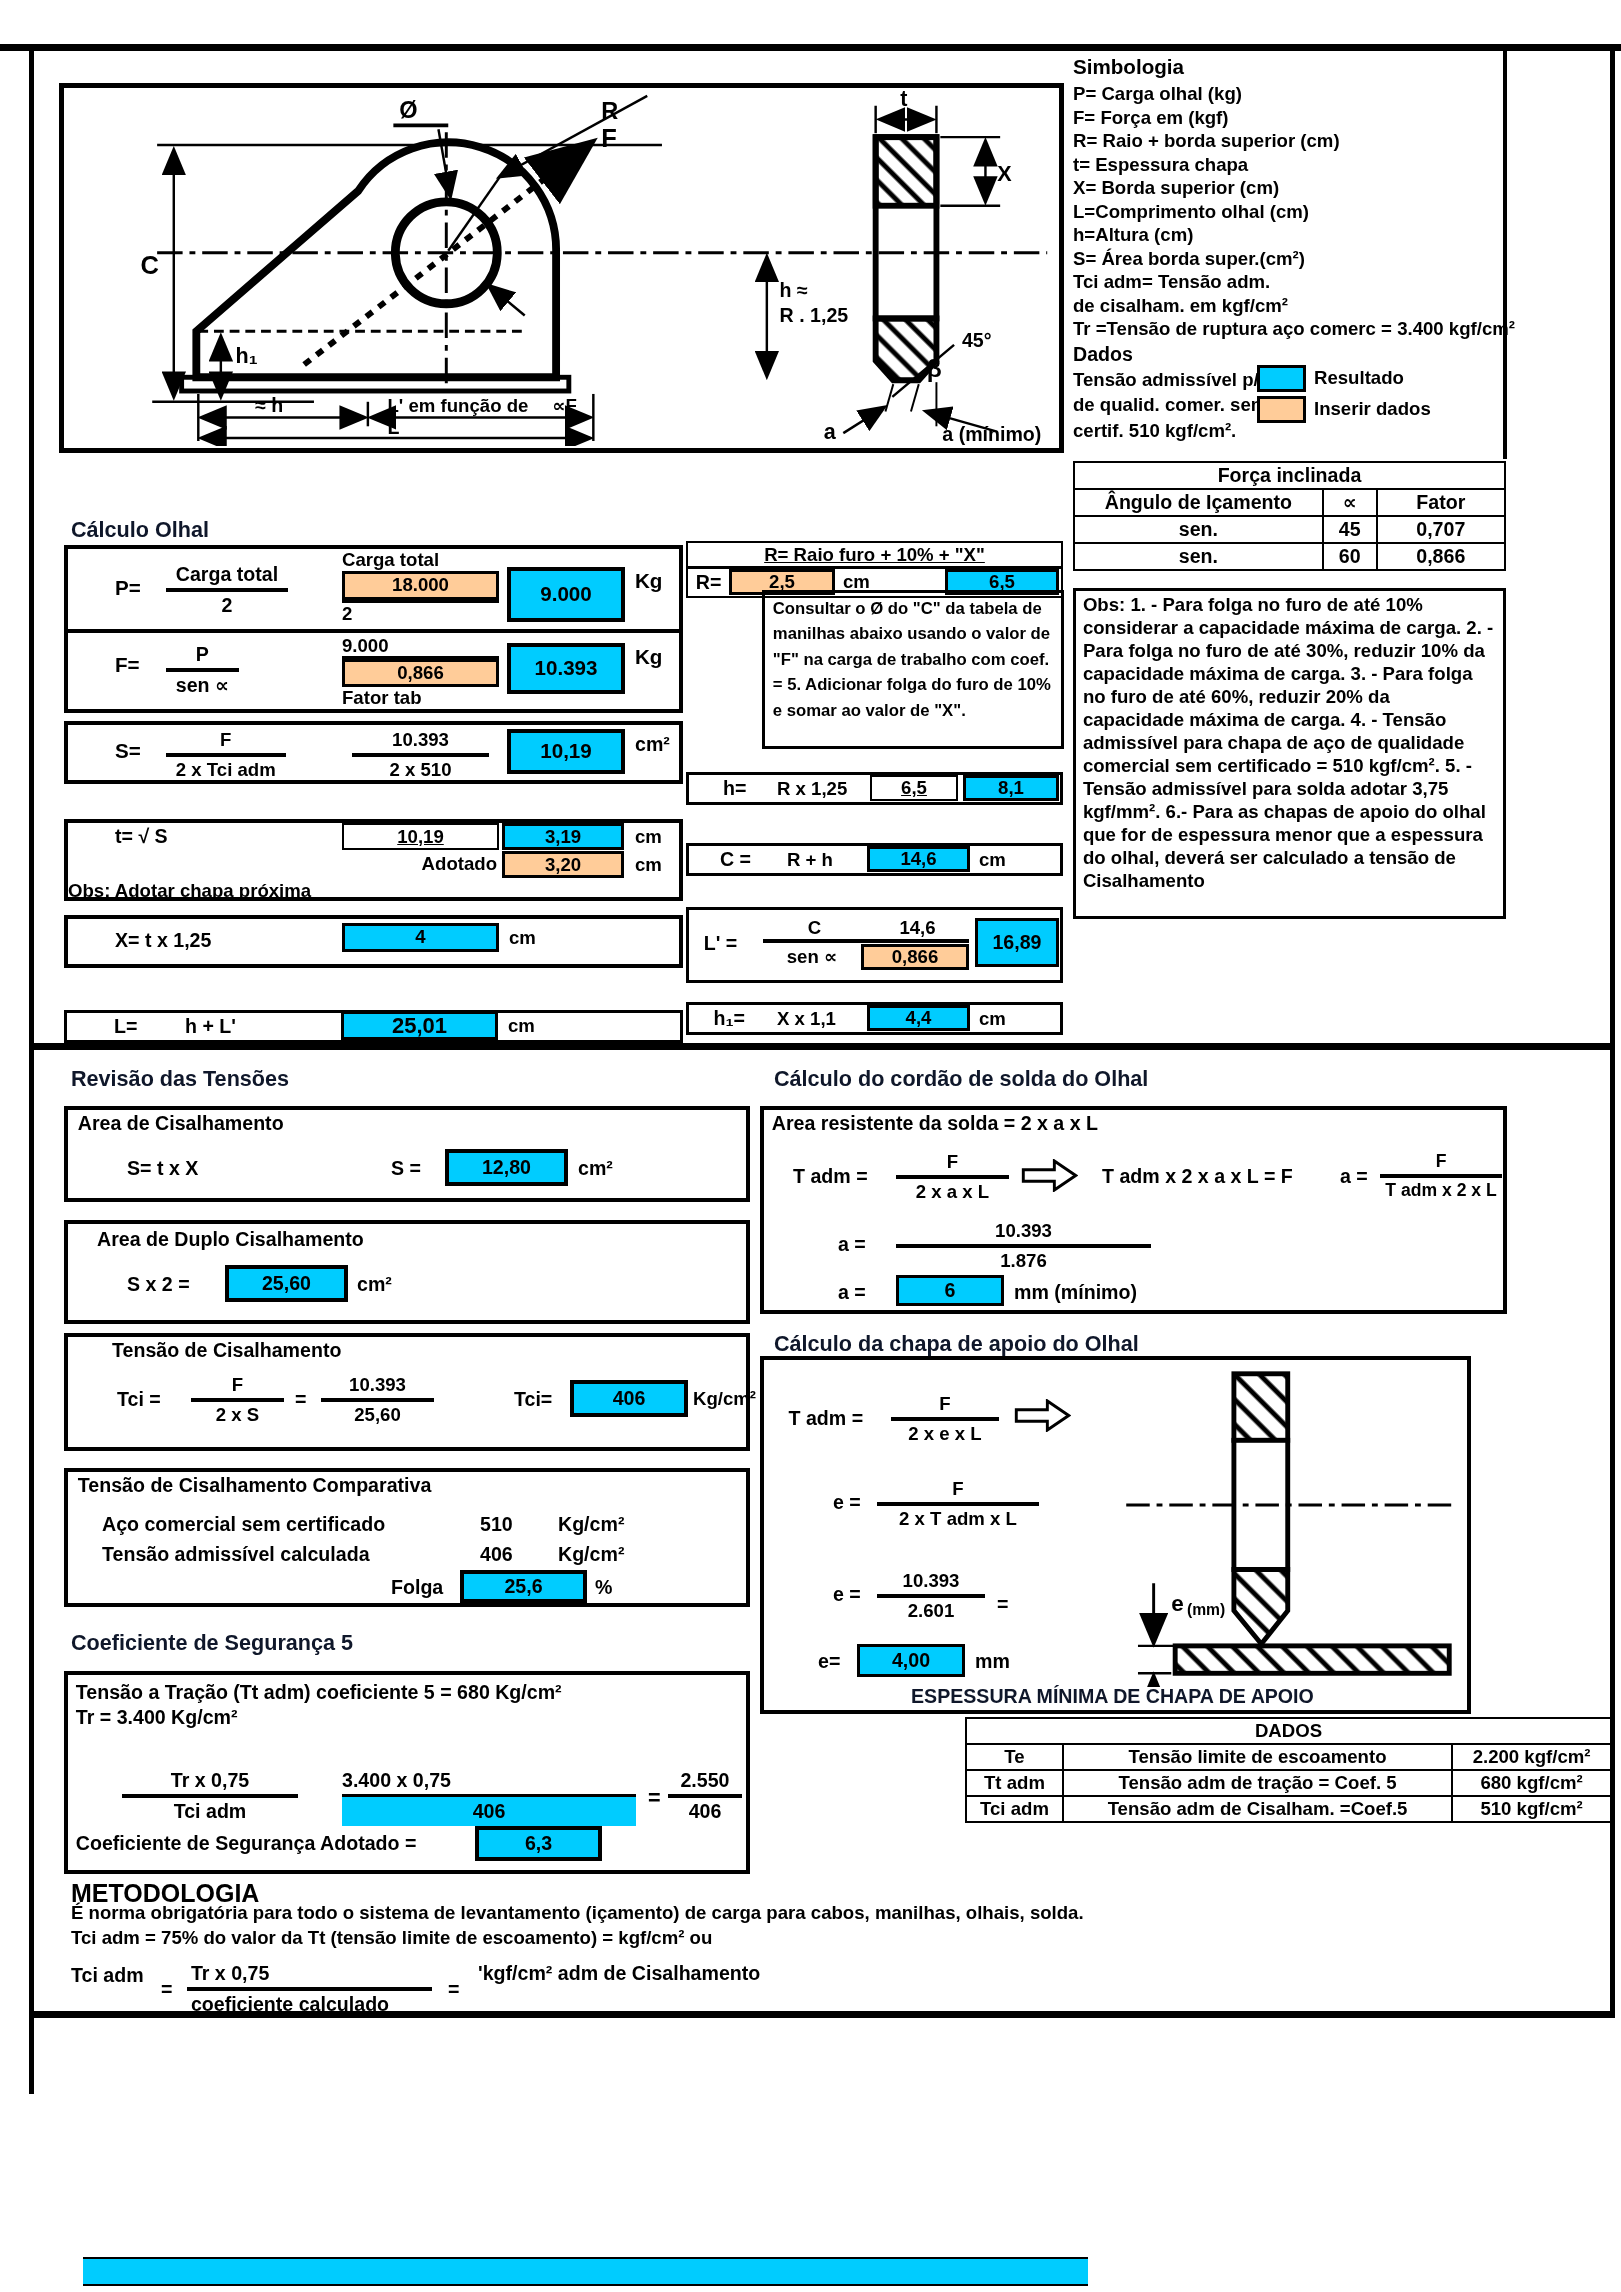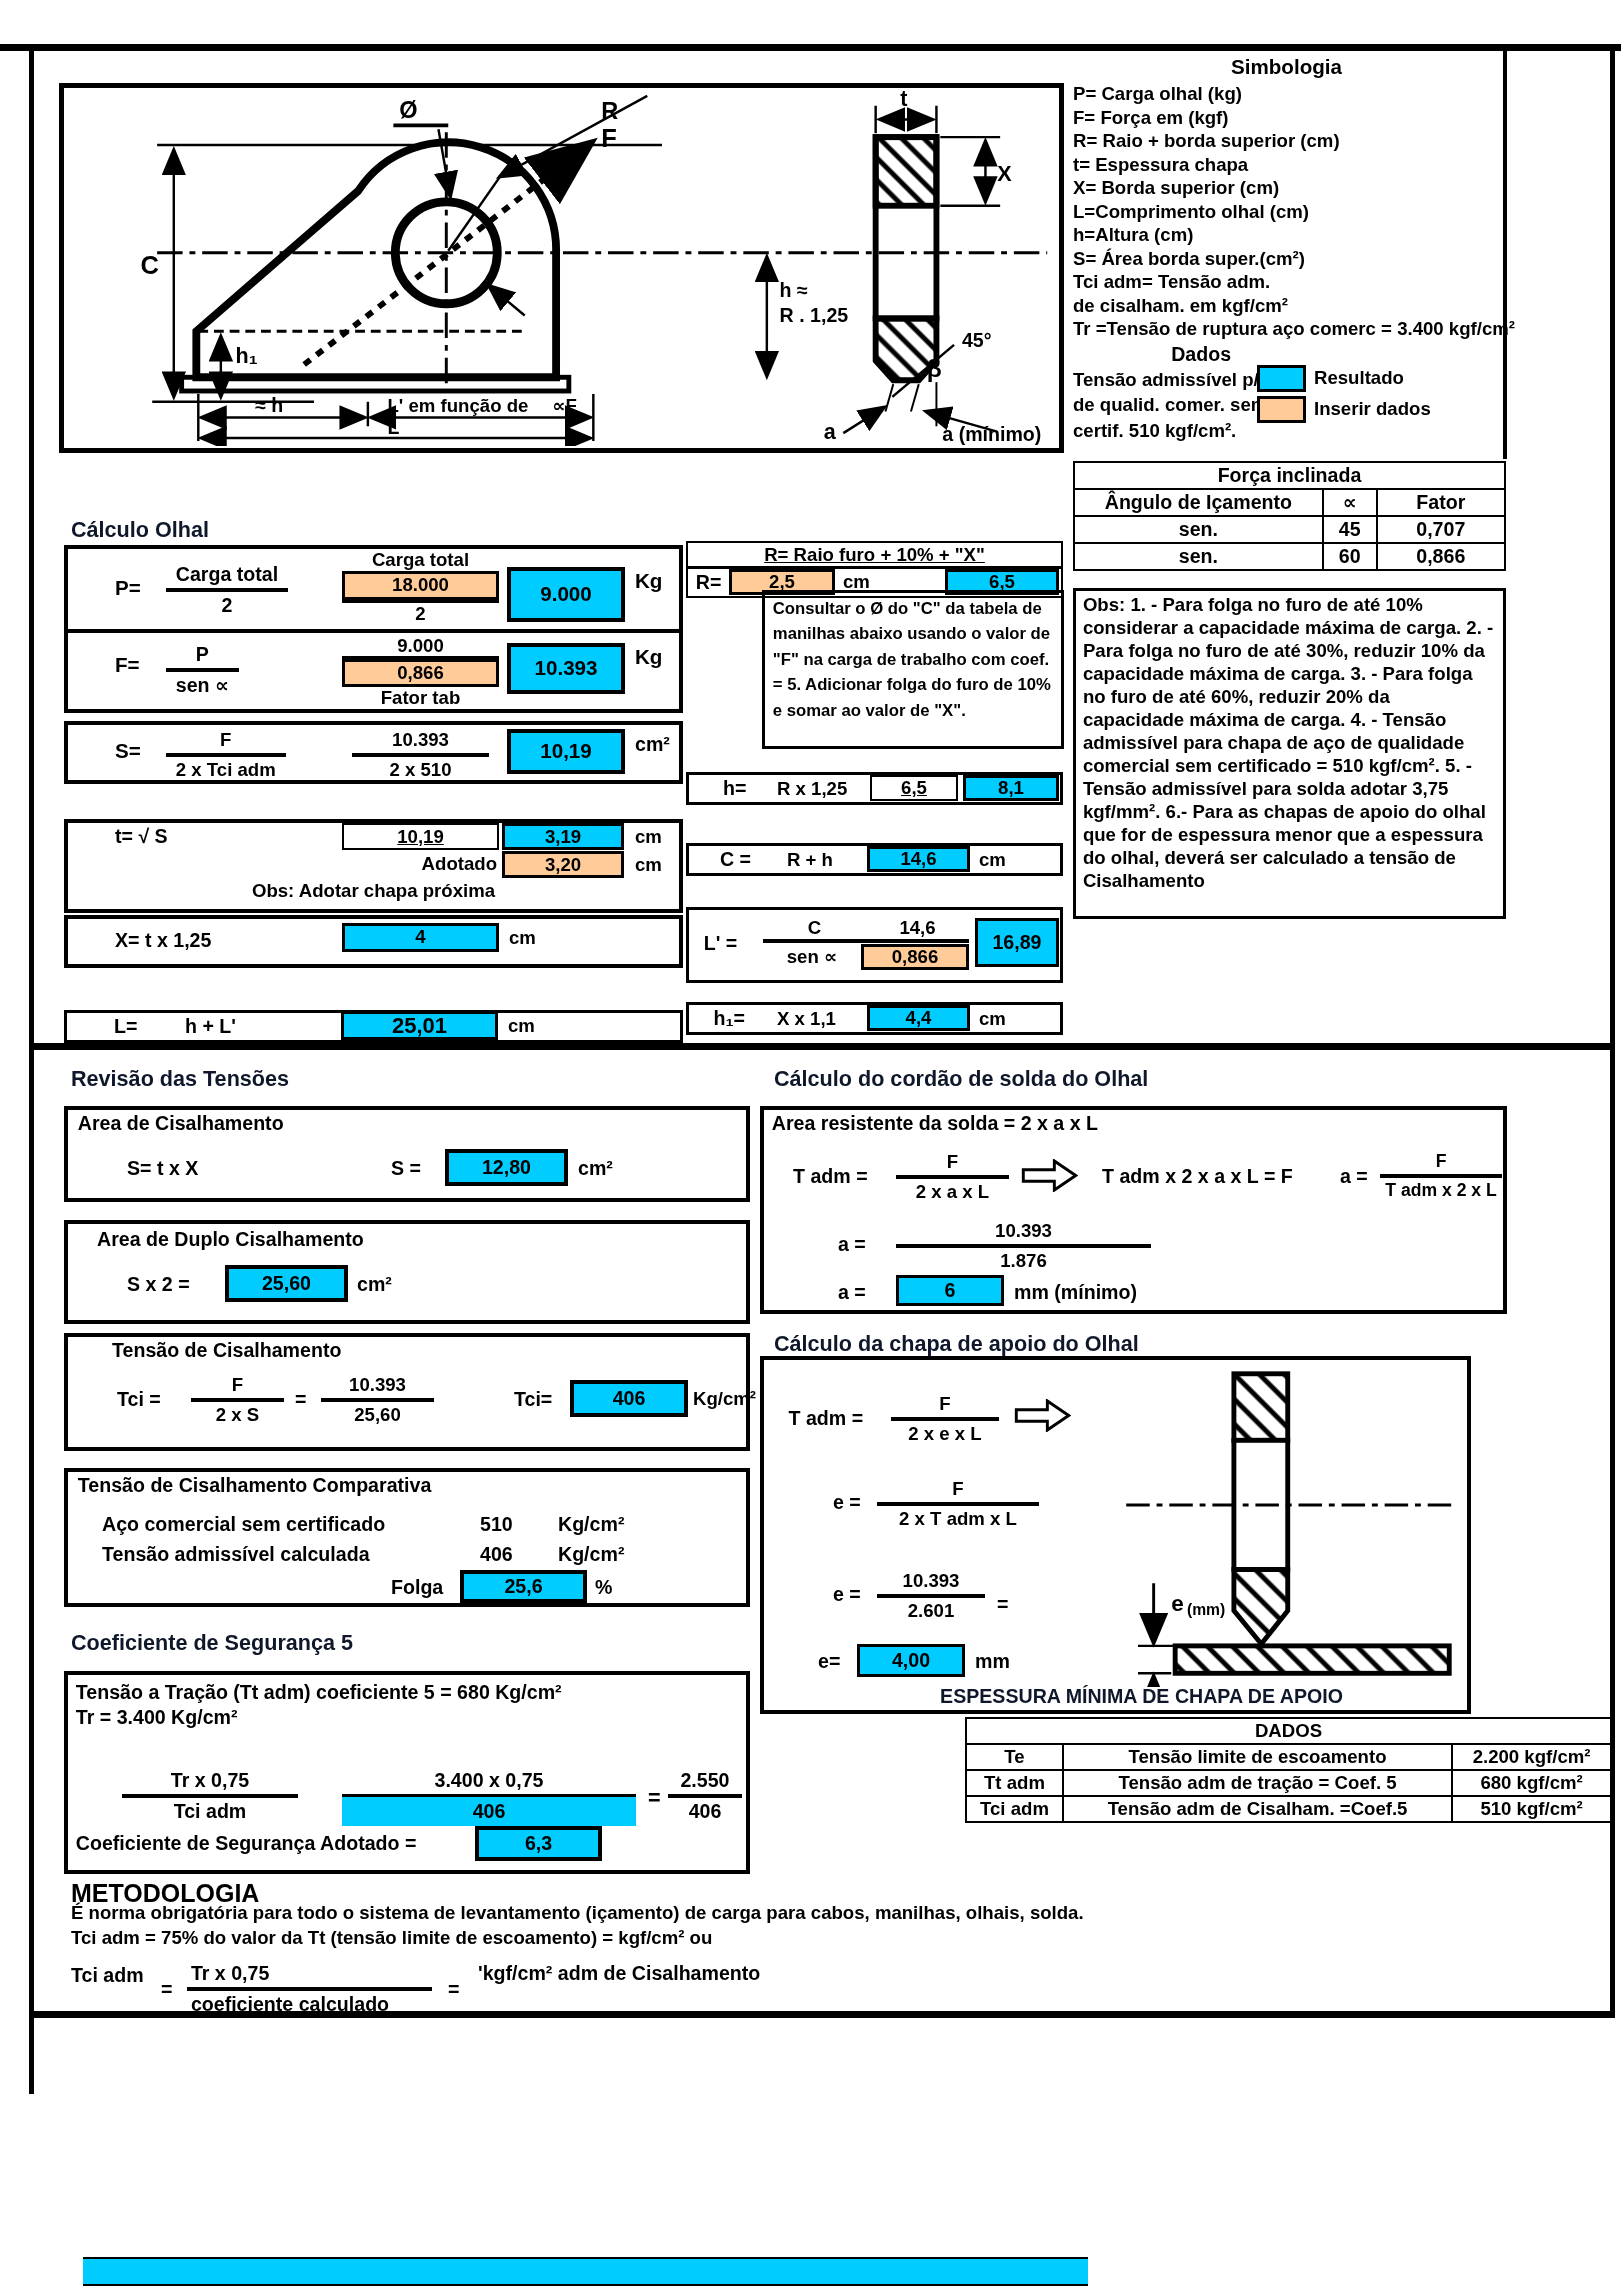--- a/index.html
+++ b/index.html
@@ -7,21 +7,21 @@
   body { font-family:"Liberation Sans","DejaVu Sans",sans-serif; }
   .page { position:relative; width:1621px; height:2293px; background:#fff; overflow:hidden;
           font-weight:bold; color:#000; font-size:18.6px; }
   .abs { position:absolute; }
   .cell { display:flex; align-items:center; justify-content:center; white-space:nowrap; }
   .cyan { background:#00ccff; }
   .orange { background:#ffcc99; }
   .red { color:#0f172a; }
   .b3 { border:2.9px solid #000;text-decoration:underline; } .b4 { border:3.9px solid #000; } .b5 { border:4.9px solid #000; }
   .nw { white-space:nowrap; }
-  .ctr { text-align:center; }
+  .ctr { }
   .frac { display:inline-flex; flex-direction:column; align-items:center; text-align:center; }
   .frac>.fnum { padding:0 9.8px 2px; white-space:nowrap; }
   .frac>.fbar { align-self:stretch; height:3.9px; background:#000; }
   .frac>.fden { padding:2px 9.8px 0; white-space:nowrap; }
   table.grid { border-collapse:collapse; }
   table.grid td { border:2.9px solid #000; text-align:center; padding:1px 2.9px; font-weight:bold; }
   svg text { font-family:"Liberation Sans","DejaVu Sans",sans-serif; font-weight:bold; fill:#000; }
   .line { background:#000; }
 </style>
 </head>
@@ -226,21 +226,21 @@
     </div>
     <div class="frac abs" style="left:284px;top:3.9px;font-size:18.6px;width:137px">
       <span class="fnum">10.393</span>
       <span class="fbar"></span>
       <span class="fden">2 x 510</span>
     </div>
     <div class="abs cyan b5 cell" style="left:439px;top:3.9px;width:118px;height:45px;font-size:20.6px">10,19</div>
     <div class="abs" style="left:567px;top:7.8px;font-size:19.6px">cm²</div>
   </div>
 
-  <div class="abs b5" style="left:64px;top:819px;width:619px;height:94px">
+  <div class="abs b5" style="left:64px;top:819px;width:619px;height:82px">
     <div class="abs" style="left:47px;top:2px;font-size:19.6px">t= √ S</div>
     <div class="abs b3 cell" style="left:274px;top:0;width:157px;height:27.4px;font-size:18.6px">10,19</div>
     <div class="abs cyan b4 cell" style="left:434px;top:0;width:122px;height:27.4px;font-size:18.6px">3,19</div>
     <div class="abs" style="left:567px;top:2.9px;font-size:18.6px">cm</div>
     <div class="abs" style="left:274px;top:30px;width:155px;text-align:right;font-size:18.6px">Adotado</div>
     <div class="abs orange b4 cell" style="left:434px;top:28px;width:122px;height:27.4px;font-size:18.6px">3,20</div>
     <div class="abs" style="left:567px;top:31px;font-size:18.6px">cm</div>
     <div class="abs ctr" style="left:0;top:57px;width:100%;font-size:18.6px">Obs: Adotar chapa próxima</div>
   </div>
 

